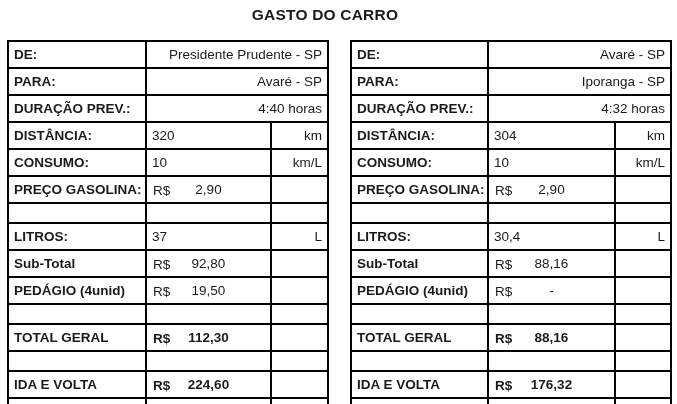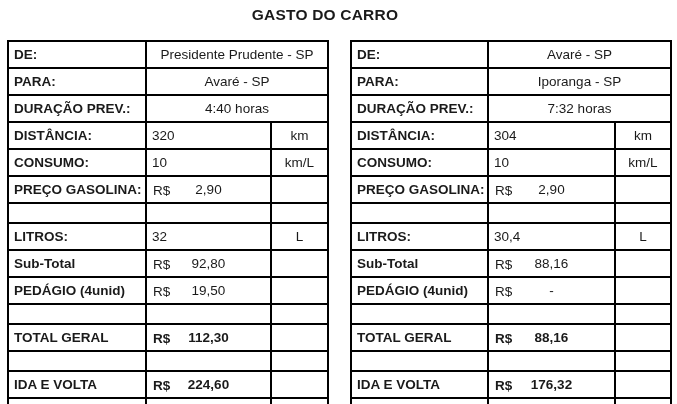--- a/index.html
+++ b/index.html
@@ -47,30 +47,30 @@
     border: 2px solid #000000;
     padding: 0 5px;
     font-size: 13.5px;
     height: 25px;
     vertical-align: middle;
     white-space: nowrap;
     overflow: hidden;
   }
   tr.spacer td { height: 18px; }
   td.cell-label { text-align: left; padding-left: 6px; font-weight: bold; }
-  td.val-left  { text-align: center; padding-left: 6px; }
+  td.val-left  { text-align: right; padding-left: 6px; }
   td.val-right { text-align: left; padding-right: 5px; }
   td.val-cur   { position: relative; text-align: center; }
   td.val-cur .prefix {
     position: absolute;
     left: 6px;
     top: 50%;
     transform: translateY(-50%);
   }
-  td.cell-unit { text-align: center; padding-left: 6px; }
+  td.cell-unit { text-align: right; padding-left: 6px; }
   tr.bold td { font-weight: 700; margin-left: 48px; }
   tr.bold td.cell-unit { font-weight: 400; }
 </style>
 </head>
 <body>
 
 <div class="page">
   <div class="title">GASTO DO CARRO</div>
 
   <div class="tables-wrap">
@@ -108,21 +108,21 @@
             <td class="val-cur"><span class="prefix">R$</span><span>2,90</span></td>
             <td class="cell-unit"></td>
           </tr>
           <tr class="spacer ">
             <td class="cell-label"></td>
             <td></td>
             <td class="cell-unit"></td>
           </tr>
           <tr class="">
             <td class="cell-label">LITROS:</td>
-            <td class="val-right">32</td>
+            <td class="val-right">37</td>
             <td class="cell-unit">L</td>
           </tr>
           <tr class="">
             <td class="cell-label">Sub-Total</td>
             <td class="val-cur"><span class="prefix">R$</span><span>92,80</span></td>
             <td class="cell-unit"></td>
           </tr>
           <tr class="">
             <td class="cell-label">PEDÁGIO (4unid)</td>
             <td class="val-cur"><span class="prefix">R$</span><span>19,50</span></td>
@@ -166,21 +166,21 @@
           <tr class="">
             <td class="cell-label">DE:</td>
             <td class="val-left" colspan="2">Avaré - SP</td>
           </tr>
           <tr class="">
             <td class="cell-label">PARA:</td>
             <td class="val-left" colspan="2">Iporanga - SP</td>
           </tr>
           <tr class="">
             <td class="cell-label">DURAÇÃO PREV.:</td>
-            <td class="val-left" colspan="2">7:32 horas</td>
+            <td class="val-left" colspan="2">4:32 horas</td>
           </tr>
           <tr class="">
             <td class="cell-label">DISTÂNCIA:</td>
             <td class="val-right">304</td>
             <td class="cell-unit">km</td>
           </tr>
           <tr class="">
             <td class="cell-label">CONSUMO:</td>
             <td class="val-right">10</td>
             <td class="cell-unit">km/L</td>

